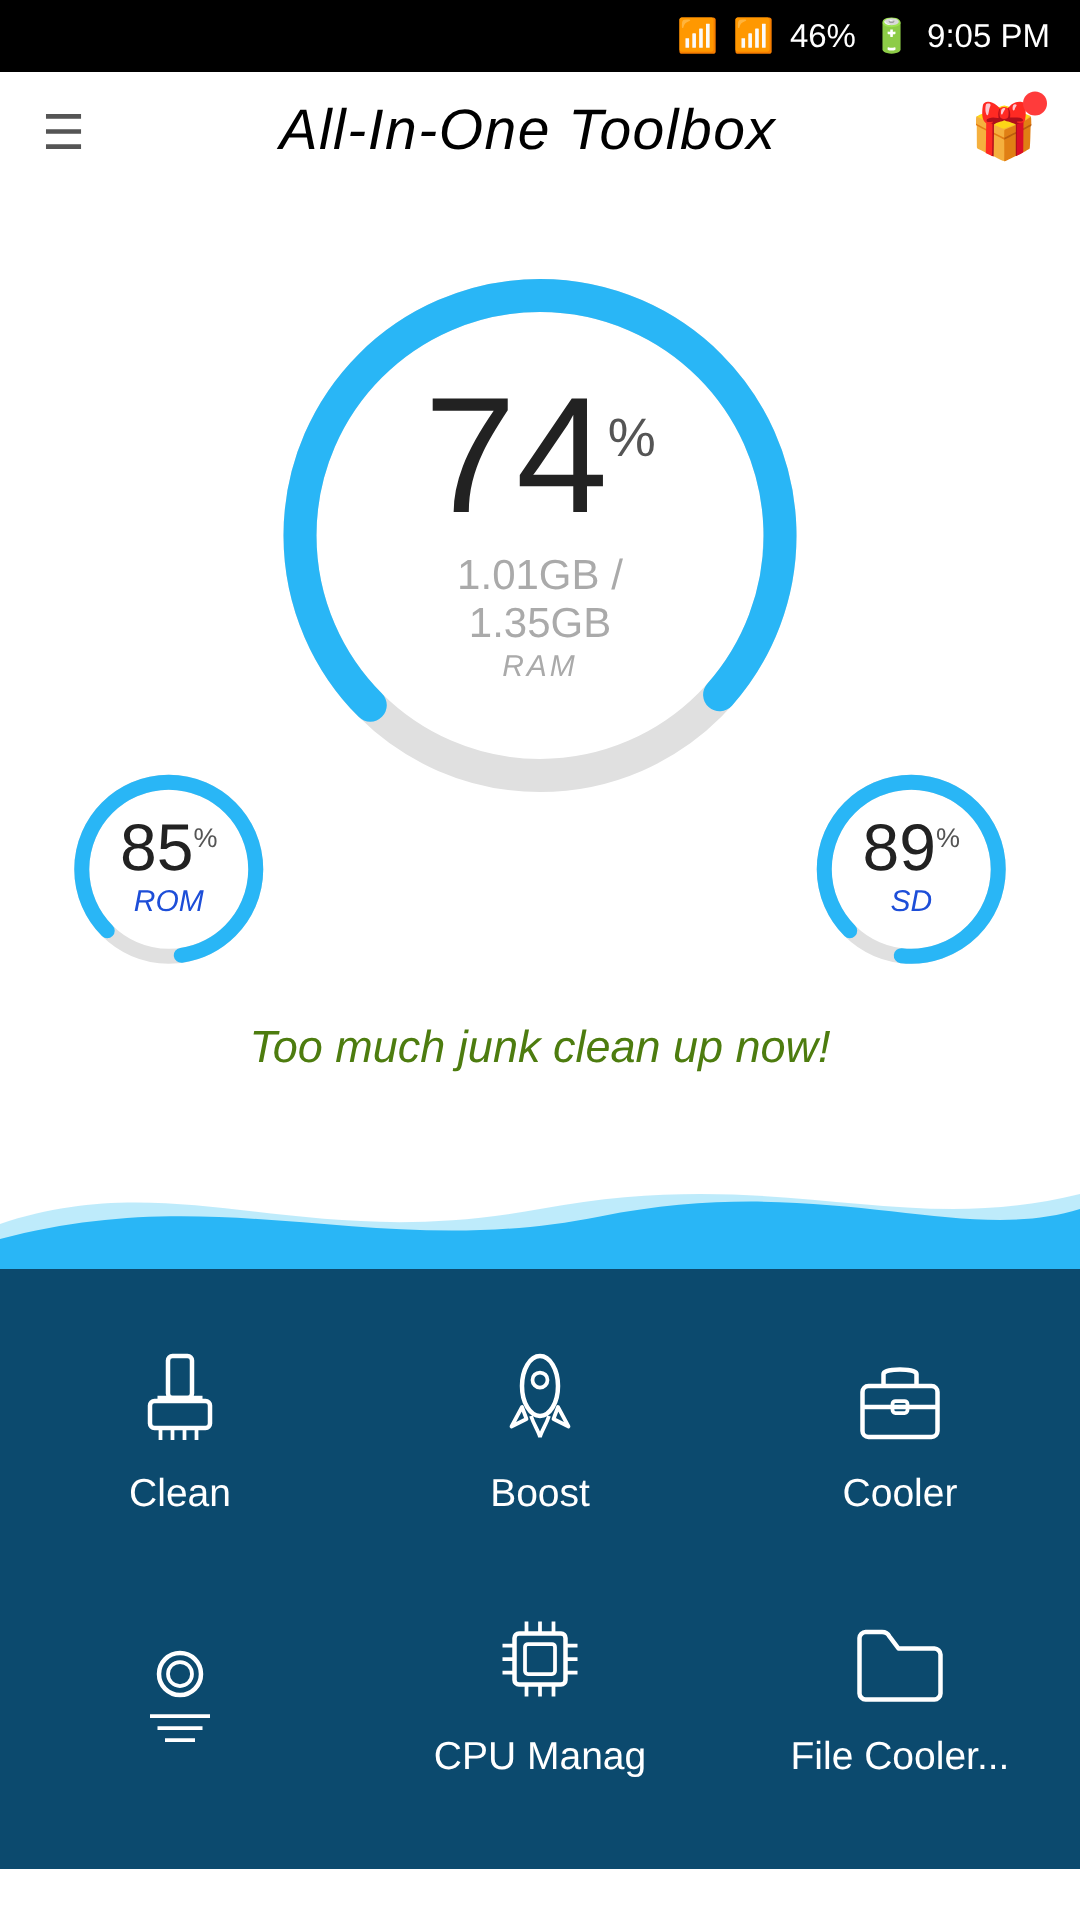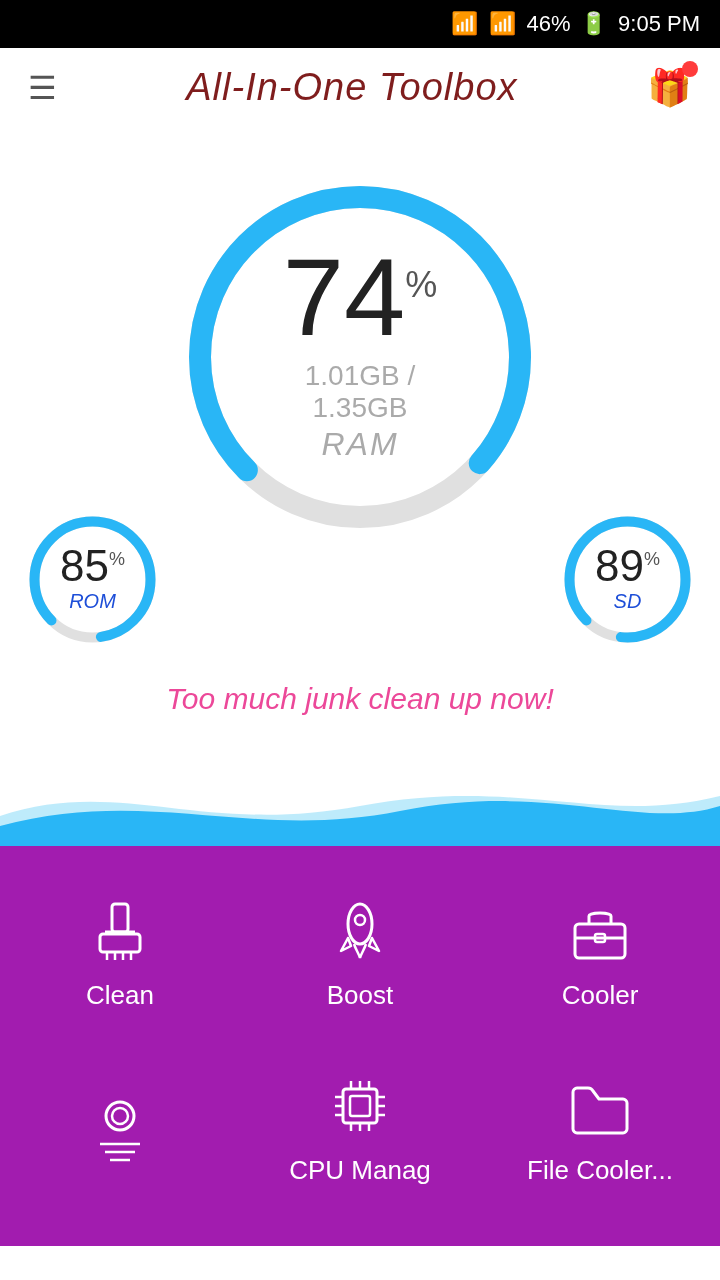--- a/index.html
+++ b/index.html
@@ -37,21 +37,21 @@
     .header-menu {
       font-size: 32px;
       color: #555;
       cursor: pointer;
       line-height: 1;
     }
     .header-title {
       flex: 1;
       text-align: center;
       font-size: 38px;
-      color: #7f1d1d;
+      color: #000000;
       font-style: italic;
       font-weight: 400;
       letter-spacing: 1px;
     }
     .header-gift {
       font-size: 36px;
       position: relative;
       cursor: pointer;
     }
     .gift-badge {
@@ -108,34 +108,34 @@
       font-size: 36px;
       vertical-align: super;
       color: #555;
     }
     .big-gauge-sub {
       font-size: 28px;
       color: #aaa;
       margin-top: 8px;
     }
     .big-gauge-label {
-      font-size: 32px;
+      font-size: 20px;
       color: #aaa;
       font-style: italic;
       letter-spacing: 2px;
       margin-top: 2px;
     }
 
     
     .small-gauges-row {
       width: 100%;
       display: flex;
       justify-content: space-between;
       align-items: center;
-      padding: 0 20px;
+      padding: 0 40px;
       margin-top: -40px;
       position: relative;
       z-index: 2;
       text-decoration: underline;
     }
     .small-gauge {
       width: 145px;
       height: 145px;
       position: relative;
     }
@@ -168,42 +168,42 @@
       font-style: italic;
     }
     .spacer-middle {
       flex: 1;
     }
 
     
     .warning-text {
       text-align: center;
       font-size: 30px;
-      color: #ec4899;
+      color: #4d7c0f;
       font-style: italic;
       margin: 30px 0 0;
       padding: 0 20px;
     }
 
     
     .wave-container {
       width: 100%;
       margin-top: 30px;
       position: relative;
       height: 90px;
       overflow: hidden;
     }
     .wave-svg {
       width: 100%;
       height: 90px;
     }
 
     
     .bottom-section {
-      background: #a21caf;
+      background: #0c4a6e;
       width: 100%;
       padding: 20px 0 30px;
     }
 
     
     .icon-grid {
       display: grid;
       grid-template-columns: repeat(3, 1fr);
       gap: 0;
     }

